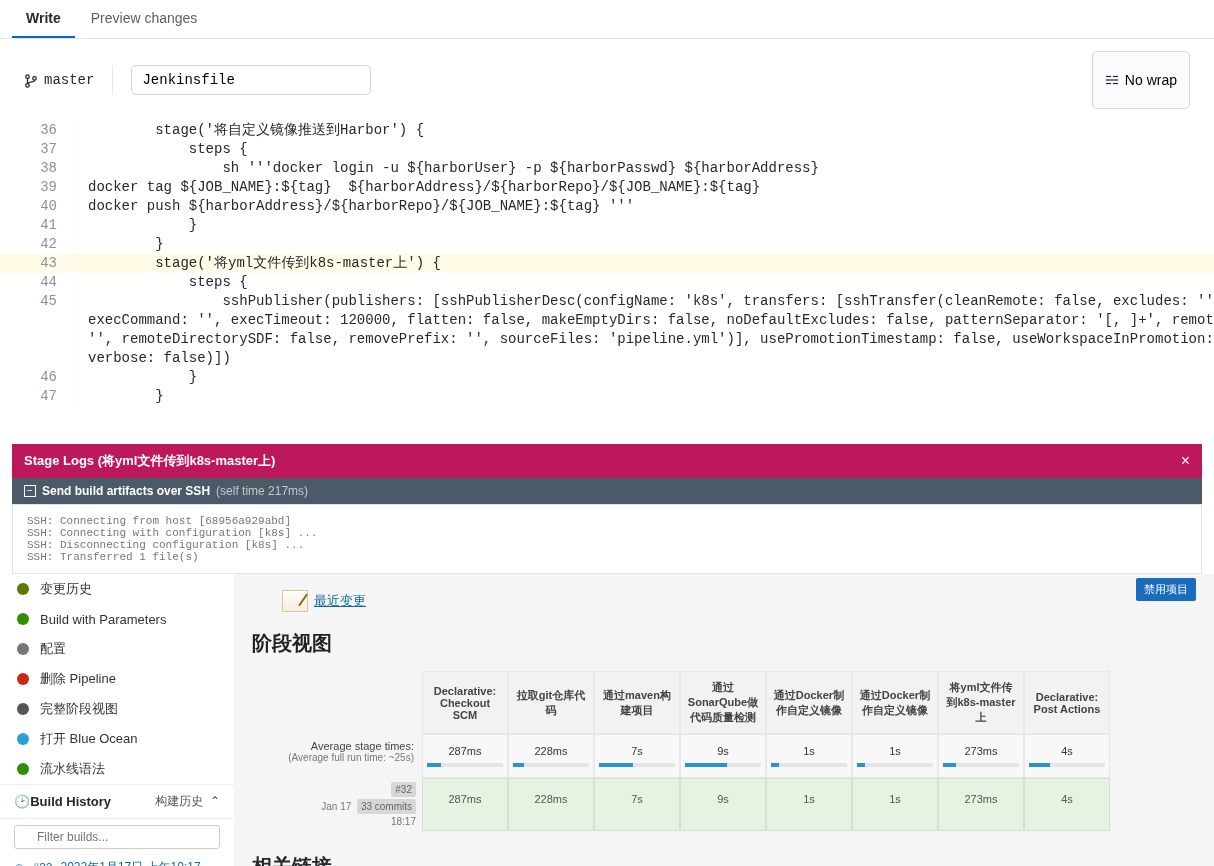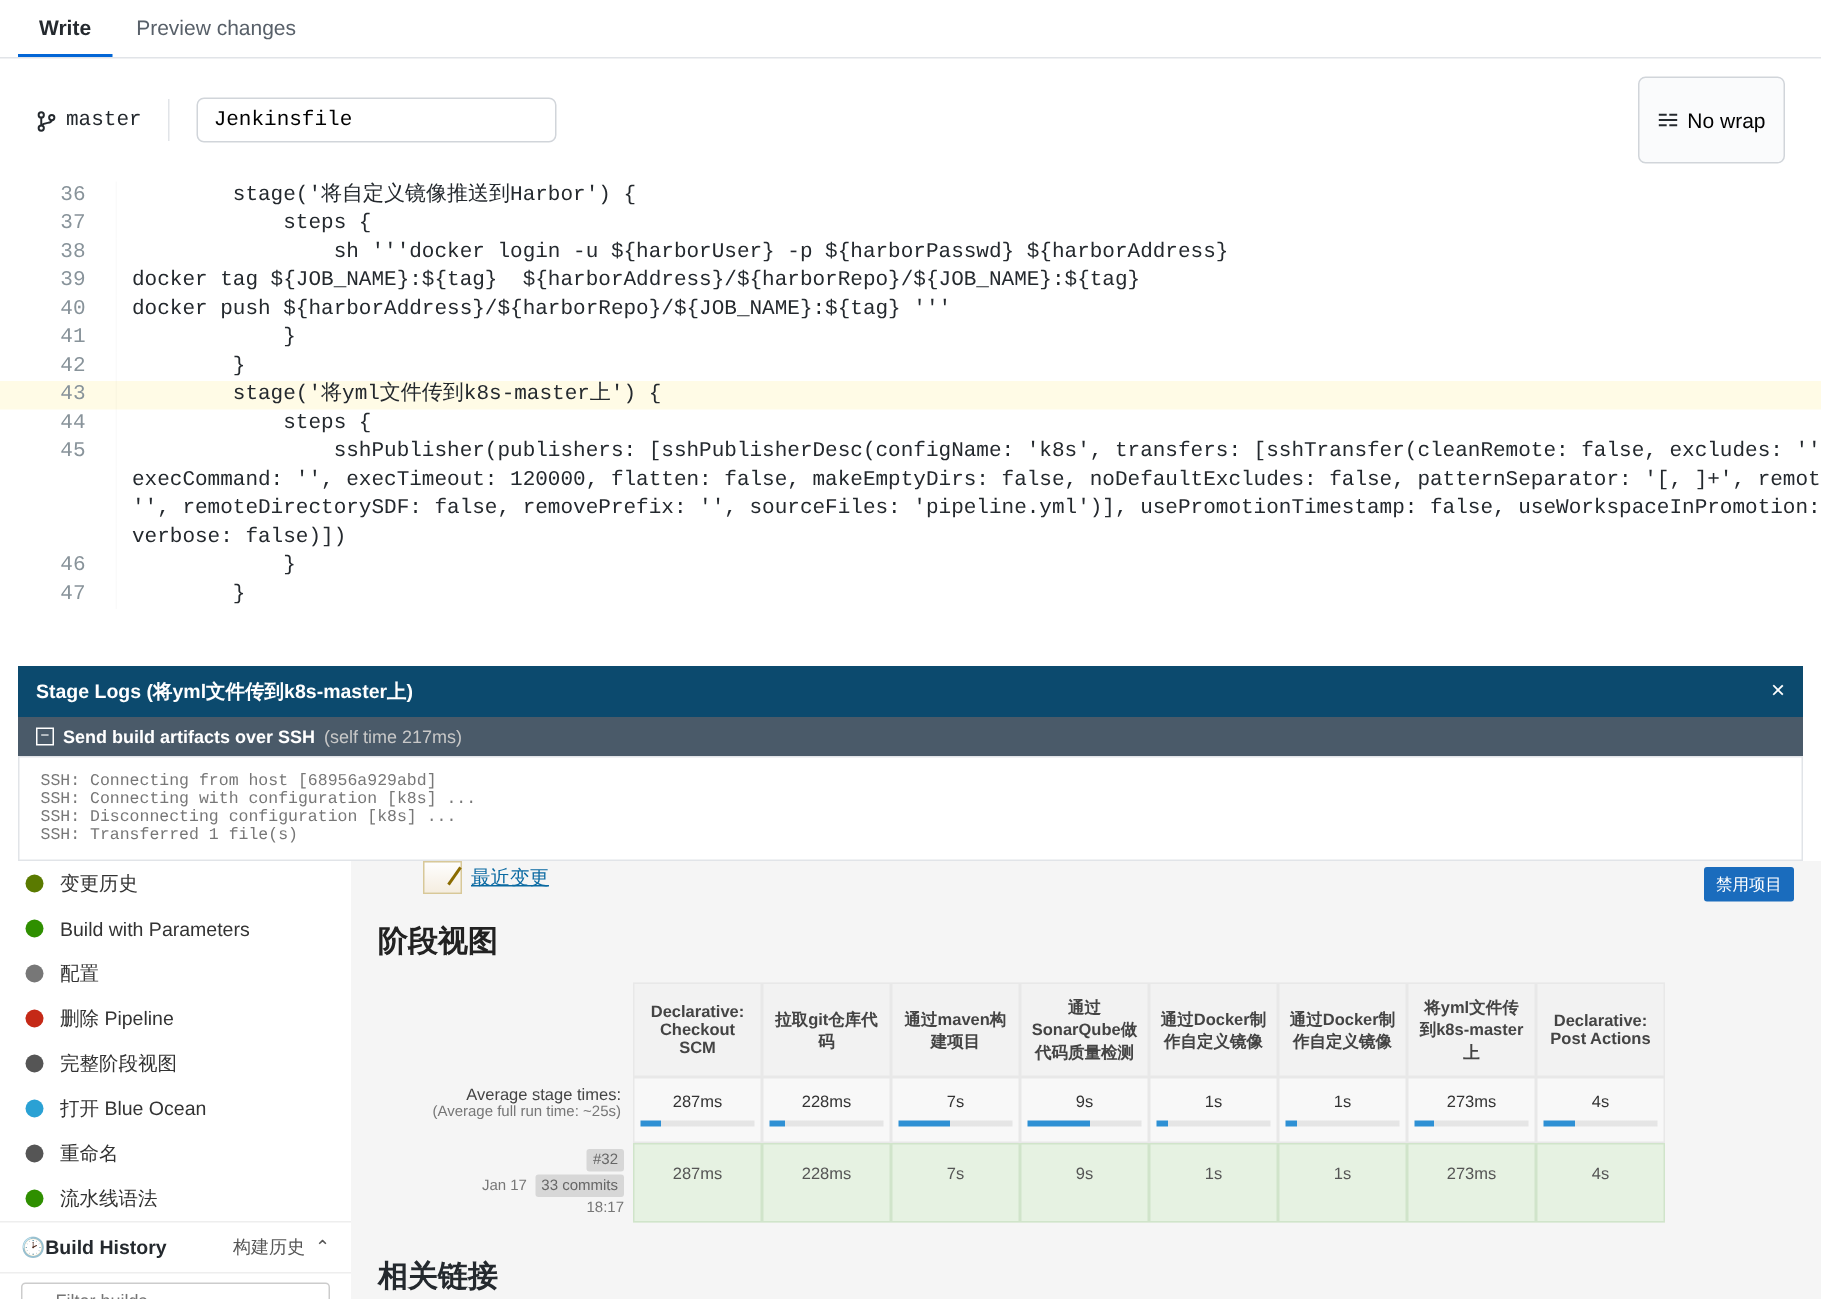--- a/index.html
+++ b/index.html
@@ -13,40 +13,40 @@
 .divider-v{width:1px;height:28px;background:#e1e4e8}
 .filename{border:1px solid #d1d5da;border-radius:5px;padding:6px 10px;width:240px;font-size:14px;font-family:SFMono-Regular,Consolas,"Liberation Mono",Menlo,monospace}
 .wrap-btn{margin-left:auto;border:1px solid #d1d5da;border-radius:5px;background:#fafbfc;padding:20px 12px;display:flex;align-items:center;gap:6px;cursor:pointer;font-size:14px}
 .wrap-btn svg{width:14px;height:14px}
 .editor{font-family:SFMono-Regular,Consolas,"Liberation Mono",Menlo,monospace;font-size:14px;line-height:19px;background:#fff;padding:0 0 8px 0}
 .line{display:flex;white-space:pre}
 .line.hl{background:#fffbe6}
 .ln{width:78px;min-width:78px;text-align:right;padding-right:20px;color:#88939a;user-select:none;border-right:1px solid rgba(0,0,0,.02)}
 .code{color:#24292e;padding-left:10px}
 .gap{height:30px}
-.stage-logs{background:#0c4a6e;color:#fff;padding:8px 12px;font-size:13px;font-weight:600;display:flex;justify-content:space-between;align-items:center;margin:0 12px}
+.stage-logs{background:#be185d;color:#fff;padding:8px 12px;font-size:13px;font-weight:600;display:flex;justify-content:space-between;align-items:center;margin:0 12px}
 .stage-logs .close-icon{cursor:pointer;font-size:16px;font-weight:400}
 .log-task{background:#4a5a69;color:#fff;padding:6px 12px;font-size:12px;margin:0 12px;display:flex;align-items:center;gap:6px}
 .log-task .dim{color:#c8c8c8;font-weight:400}
 .log-task .exp{width:12px;height:12px;border:1.5px solid #fff;display:flex;align-items:center;justify-content:center;font-size:10px;line-height:10px}
 .log-output{background:#fff;border:1px solid #e1e4e8;margin:0 12px 0 12px;padding:10px 14px;font-family:SFMono-Regular,Consolas,"Liberation Mono",Menlo,monospace;font-size:11px;color:#777}
 .log-output div{white-space:pre}
 .jenkins{display:flex;margin-top:0;background:#f5f5f5}
 .sidebar{width:236px;background:#fff;padding:0}
 .side-item{display:flex;align-items:center;gap:8px;padding:6px 14px;color:#333;font-size:13px;cursor:pointer}
 .side-item .ic{width:18px;height:18px;display:flex;align-items:center;justify-content:center}
 .build-history-hdr{display:flex;align-items:center;padding:8px 14px;border-top:1px solid #eee;border-bottom:1px solid #eee;font-size:13px}
 .build-history-hdr .sp{margin-left:auto;color:#555;font-size:12px}
 .filter-box{margin:6px 14px;width:calc(100% - 28px)}
 .filter-input{width:100%;border:1px solid #ccc;border-radius:3px;padding:4px 6px 4px 22px;font-size:12px;background:#fff}
 .build-row{display:flex;align-items:center;gap:8px;padding:4px 14px;font-size:12px}
 .build-row a{color:#0b6aa2}
 .main{flex:1;padding:0 18px 18px 18px;position:relative}
 .disable-btn{position:absolute;top:4px;right:18px;background:#1a6cbd;color:#fff;font-size:11px;padding:4px 8px;border-radius:2px;cursor:pointer}
-.recent-link{display:flex;align-items:center;gap:6px;color:#0b6aa2;font-size:13px;margin:0 0 18px 30px;text-decoration:underline}
+.recent-link{display:flex;align-items:center;gap:6px;color:#0b6aa2;font-size:13px;margin:16px 0 18px 30px;text-decoration:underline}
 .edit-ic{width:26px;height:22px;background:linear-gradient(#fefefe,#f5ede0);border:1px solid #d8c898;position:relative}
 .edit-ic::after{content:"";position:absolute;width:2px;height:14px;background:#8b6b00;right:3px;top:2px;transform:rotate(35deg)}
 .stage-view-title{font-size:20px;font-weight:700;color:#222;margin:0 0 14px 0}
 .stage-table{display:grid;grid-template-columns:170px repeat(9,86px);font-size:11px;color:#333}
 .stage-table .hcell{background:#f2f2f2;border:1px solid #e8e8e8;padding:8px 6px;text-align:center;font-weight:700;display:flex;align-items:center;justify-content:center;color:#444}
 .stage-table .corner{background:transparent;border:none}
 .stage-table .avgrow{background:transparent;border:none;text-align:right;padding:6px 8px;font-size:11px;color:#444}
 .stage-table .avgcell{background:#f8f8f8;border:1px solid #e8e8e8;padding:10px 4px;text-align:center;position:relative}
 .stage-table .avgcell .bar{height:4px;background:linear-gradient(to right,#2e90d4 var(--w,10%),#e5e5e5 var(--w,10%));margin-top:6px}
 .stage-table .timelabel{text-align:right;background:transparent;border:none;padding:4px 6px;color:#777;font-size:10px;position:relative}
@@ -172,28 +172,20 @@
           <span class="ic">
             <svg width="16" height="16">
               <circle cx="8" cy="8" r="6" fill="#2aa1d4"></circle>
             </svg>
           </span>
           <span>打开 Blue Ocean</span>
         </div>
         <div class="side-item">
           <span class="ic">
             <svg width="16" height="16">
-              <circle cx="8" cy="8" r="6" fill="#555"></circle>
-            </svg>
-          </span>
-          <span>重命名</span>
-        </div>
-        <div class="side-item">
-          <span class="ic">
-            <svg width="16" height="16">
               <circle cx="8" cy="8" r="6" fill="#2f8f00"></circle>
             </svg>
           </span>
           <span>流水线语法</span>
         </div>
       </div>
     <div class="build-history-hdr">
       <span class="ic">🕑</span>
       <strong>Build History</strong>
       <span class="sp">

